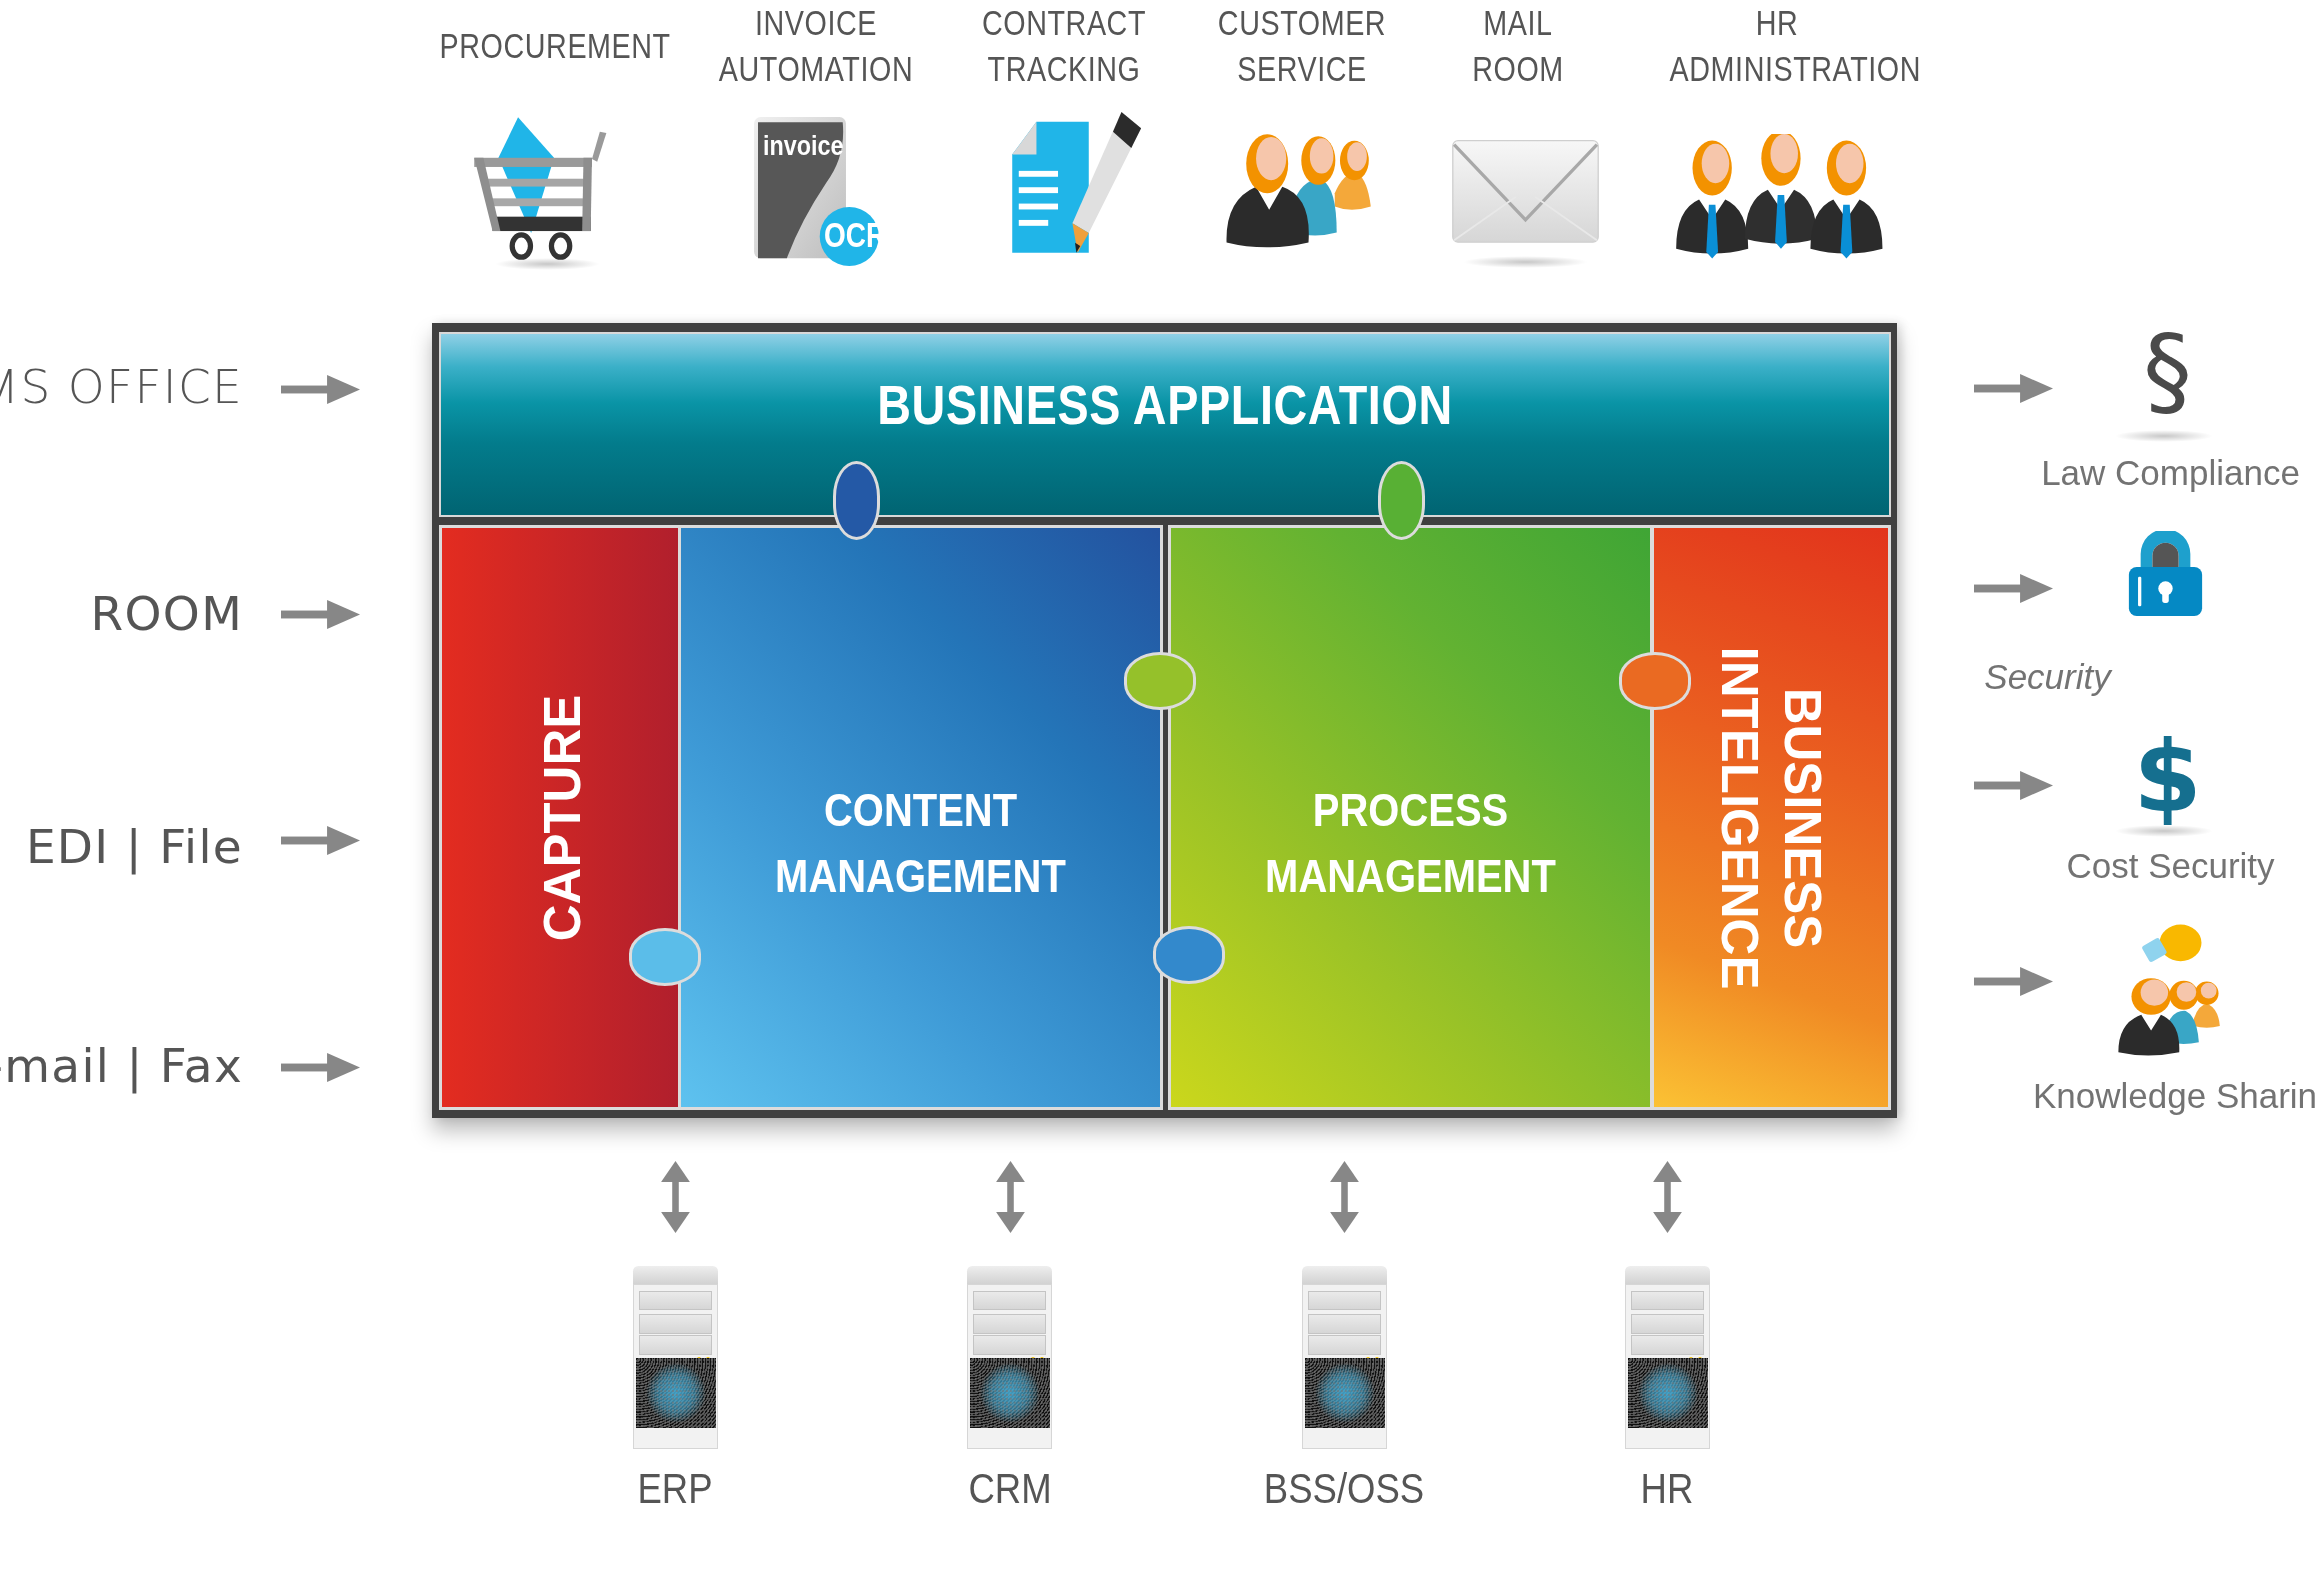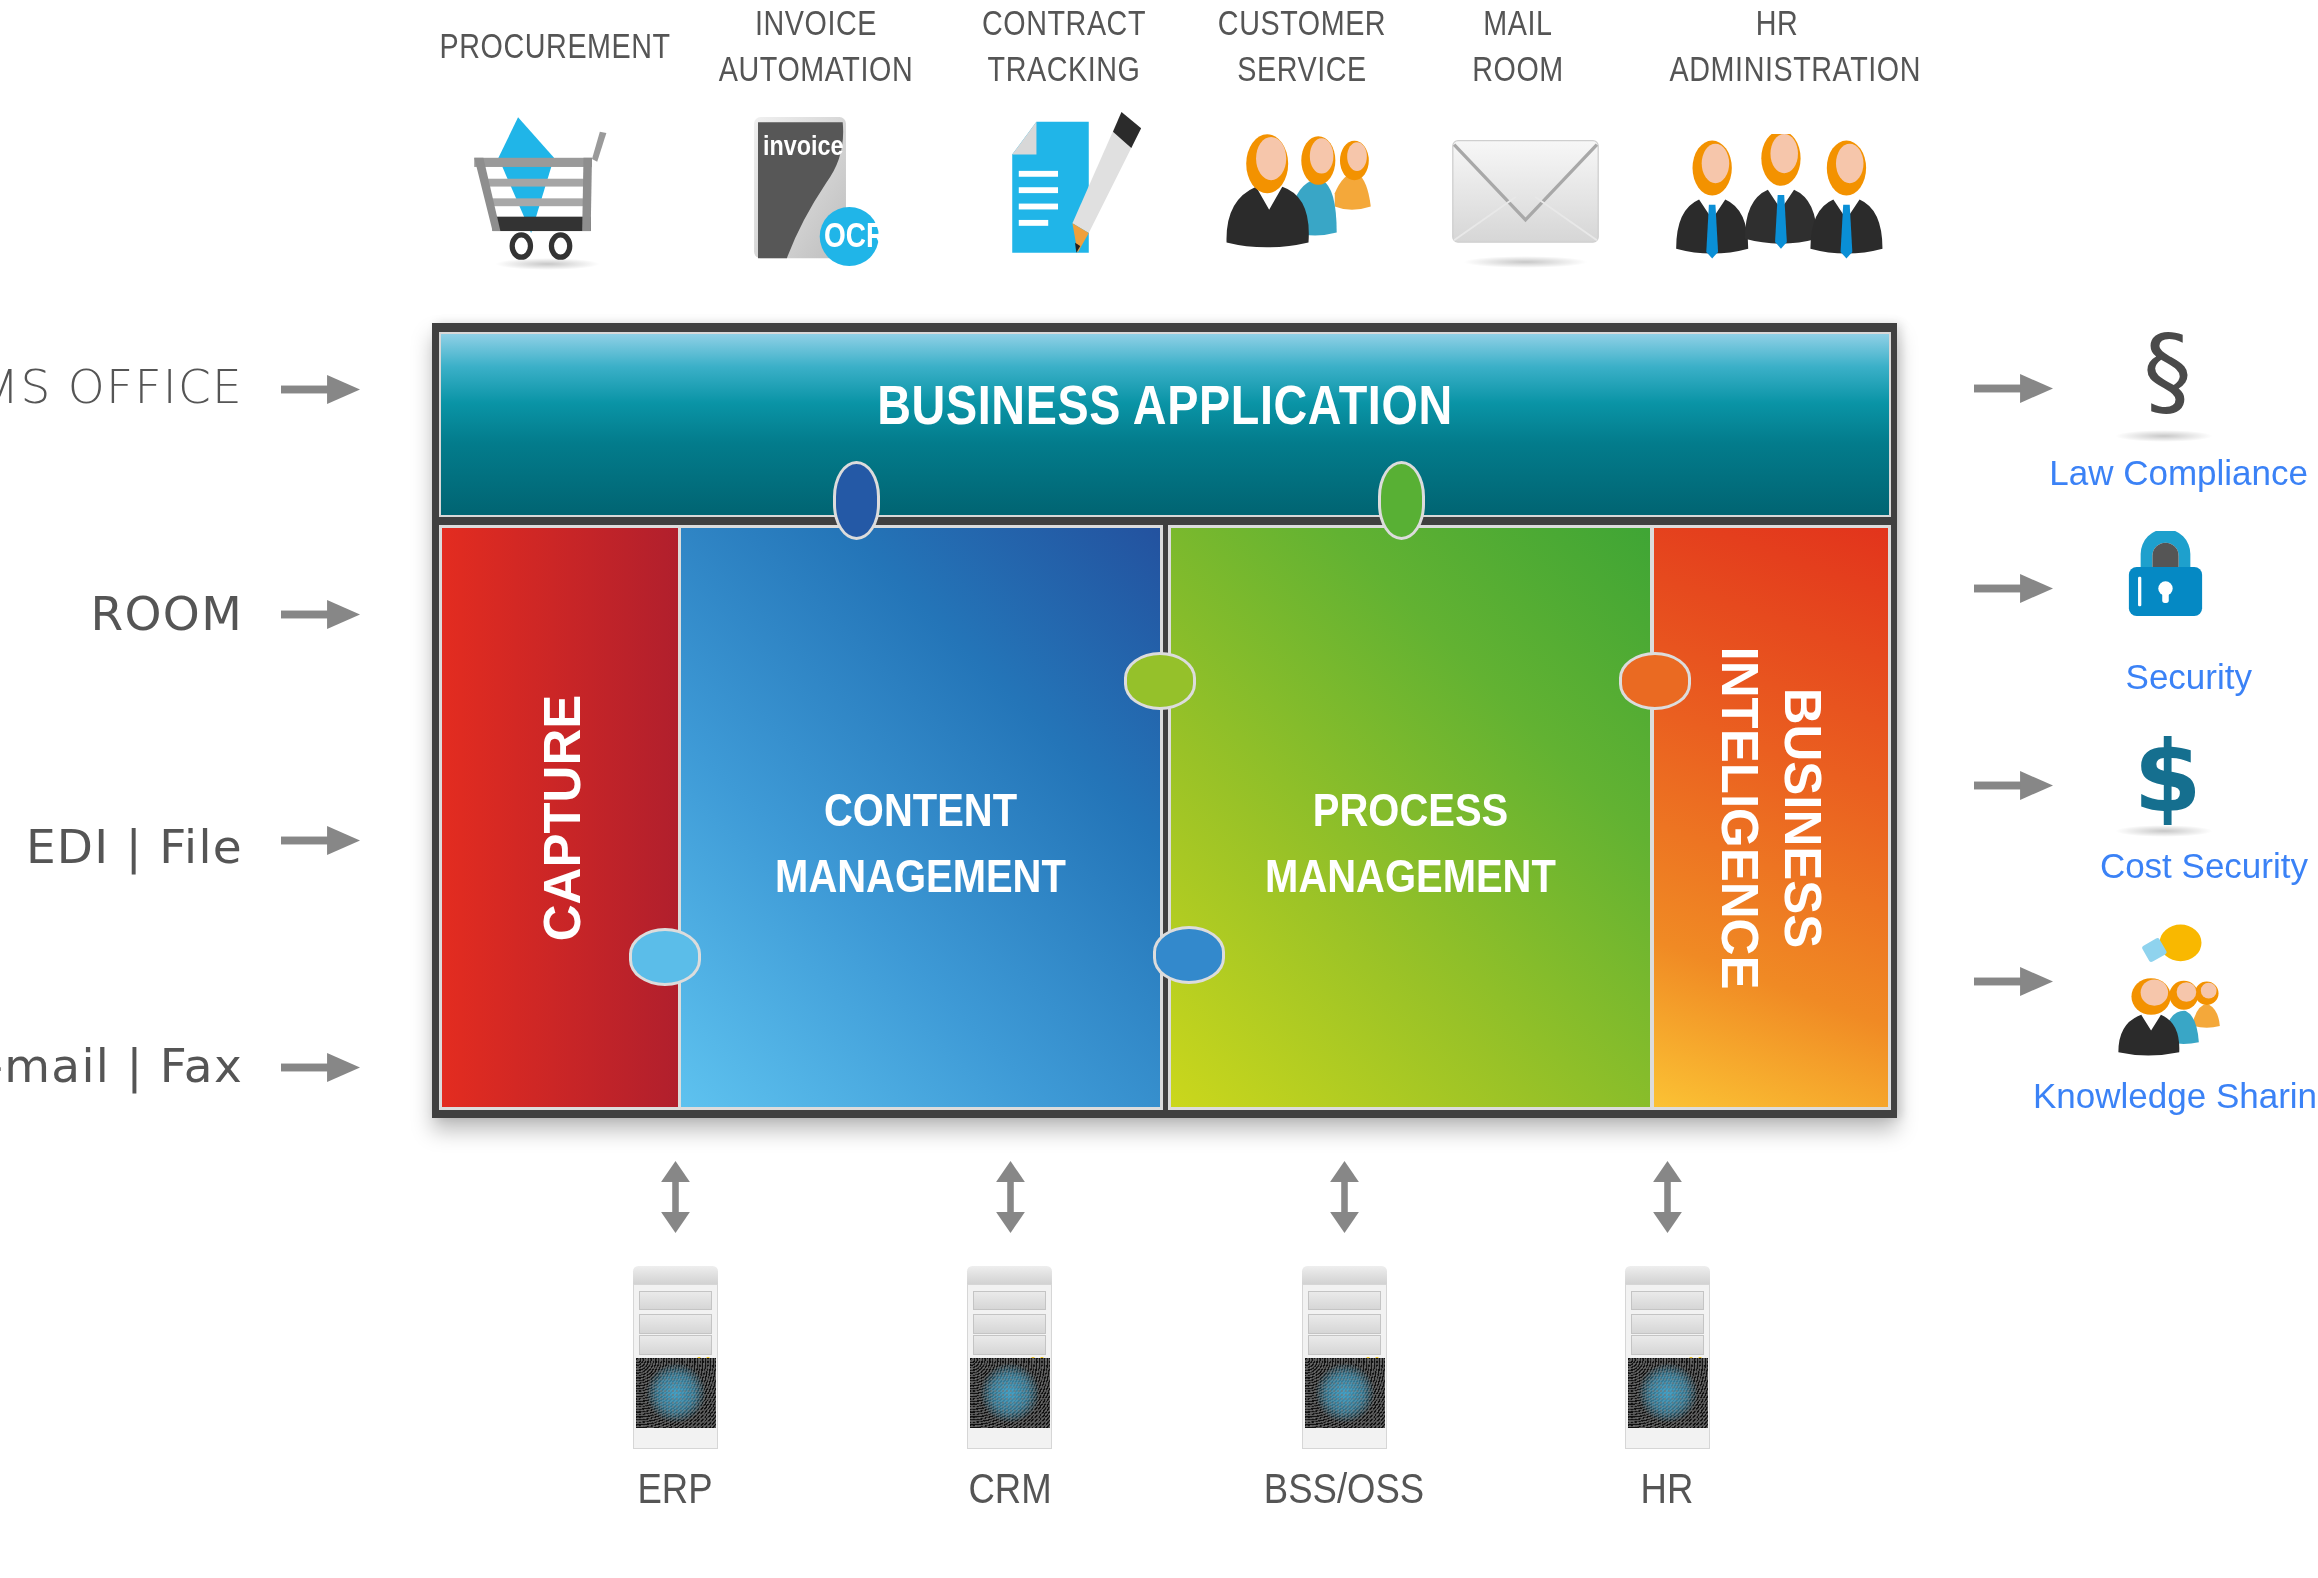--- a/index.html
+++ b/index.html
@@ -23,21 +23,21 @@
   .capture { left:6.6px; top:202px; width:246px; height:585px; background:linear-gradient(to right, #e32c20, #b01f2d); }
   .content { left:246px; top:202px; width:485px; height:585px; background:linear-gradient(225deg, #23529f 0%, #2475b8 30%, #3e9ad6 65%, #5ec2ef 100%); }
   .process { left:736px; top:202px; width:485px; height:585px; background:linear-gradient(225deg, #3fa535 0%, #62b232 30%, #99c227 65%, #cbd71c 100%); }
   .bi { left:1219px; top:202px; width:240px; height:585px; background:linear-gradient(200deg, #e2341c 0%, #ea5f20 40%, #f08a24 75%, #fbc234 100%); }
 
   .knob { position:absolute; box-sizing:border-box; border:3.9px solid #dcdcdc; border-radius:50% / 45%; }
   .piece-label { position:absolute; color:#fff; font-weight:bold; font-size:47px; line-height:66px; text-align:center; white-space:nowrap; transform:scaleX(0.85); transform-origin:center; }
   .vlabel { position:absolute; color:#fff; font-weight:bold; font-size:51px; white-space:nowrap; }
 
   
-  .right-label { position:absolute; text-align:right; font-size:35px; color:#3b82f6; white-space:nowrap; width:275px; }
+  .right-label { position:absolute; text-align:center; font-size:35px; color:#737373; white-space:nowrap; width:275px; }
 
   
   .server { position:absolute; width:85px; height:184px; }
   .srv-top { position:absolute; left:0; top:0; width:85px; height:18.4px; border-radius:5.2px 5.2px 0 0; background:linear-gradient(#eee,#d2d2d2); }
   .srv-body { position:absolute; left:0; top:18.4px; width:85px; height:165px; background:#f2f2f2; border:0.7px solid #d6d6d6; box-sizing:border-box; }
   .srv-bay { position:absolute; left:5.2px; width:73px; height:19.7px; background:linear-gradient(#eaeaea,#d6d6d6); border:0.7px solid #c4c4c4; box-sizing:border-box; }
   .srv-grill { position:absolute; left:2.6px; top:92px; width:80px; height:70px; background:
        radial-gradient(circle at 50% 50%, rgba(70,170,210,0.9) 0, rgba(70,170,210,0.6) 18.4px, rgba(0,0,0,0) 30px),
        repeating-radial-gradient(circle at 1.3px 1.3px, #111 0 1.3px, #555 1.3px 2.6px); background-color:#2a2a2a; }
   .srv-grill::after { content:""; position:absolute; left:0; top:0; right:0; bottom:0; background-image:radial-gradient(circle, #777 0.9px, transparent 1px); background-size:3.9px 3.9px; opacity:0.6; }
@@ -262,21 +262,21 @@
   <div class="abs" style="left:2126px; top:531px; width:79px; height:85px;">
     <svg width="79" height="85" viewBox="0 0 120 130">
       <path d="M22,60 L22,35 A38,38 0 0 1 98,35 L98,60 L80,60 L80,38 A20,20 0 0 0 40,38 L40,60 Z" fill="#1ea0cd"></path>
       <path d="M40,60 L40,38 A20,20 0 0 1 80,38 L80,60 Z" fill="#555"></path>
       <rect x="4" y="55" width="112" height="75" rx="12" fill="#0589c4"></rect>
       <rect x="18" y="70" width="5" height="45" rx="2" fill="#fff"></rect>
       <circle cx="60" cy="88" r="11" fill="#fff"></circle>
         <rect x="55" y="90" width="10" height="20" rx="4" fill="#fff"></rect>
     </svg>
   </div>
-  <div class="right-label" style="left:1977px; top:657px;">Security</div>
+  <div class="right-label" style="left:1910px; top:657px;font-style:italic;">Security</div>
 
   <div class="abs" style="left:2125px; top:721px; width:85px; text-align:center; font-family:'DejaVu Sans', sans-serif; font-weight:bold; font-size:98px; line-height:112px; color:#156f8f;">$</div>
   <div class="icon-shadow" style="left:2115px; top:825px; width:98px;"></div>
   <div class="right-label" style="left:2033px; top:846px;">Cost Security</div>
 
   <div class="abs" style="left:2115px; top:918px; width:118px; height:144px;">
     <svg width="118" height="144" viewBox="0 0 180 220">
       <ellipse cx="100" cy="38" rx="32" ry="28" fill="#f9b800"></ellipse>
       <rect x="45" y="35" width="30" height="28" rx="4" transform="rotate(-30 60 49)" fill="#8fd3ee"></rect>
       <path d="M120,155 Q128,130 143,132 Q158,140 160,165 Q140,170 120,165 Z" fill="#f4a83a"></path>

